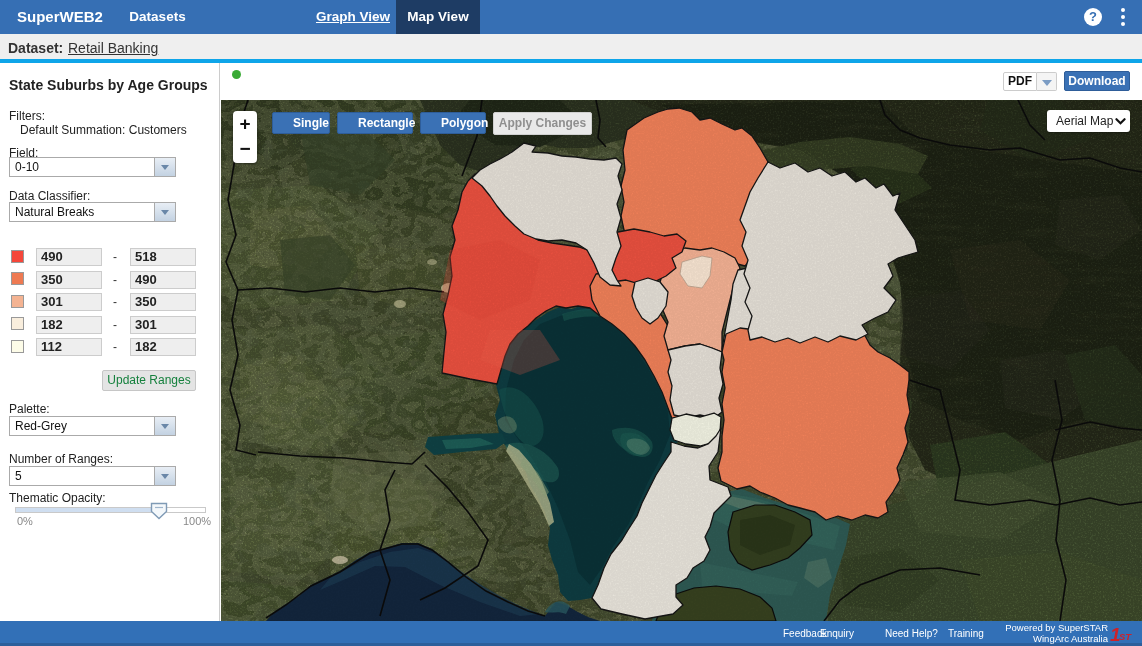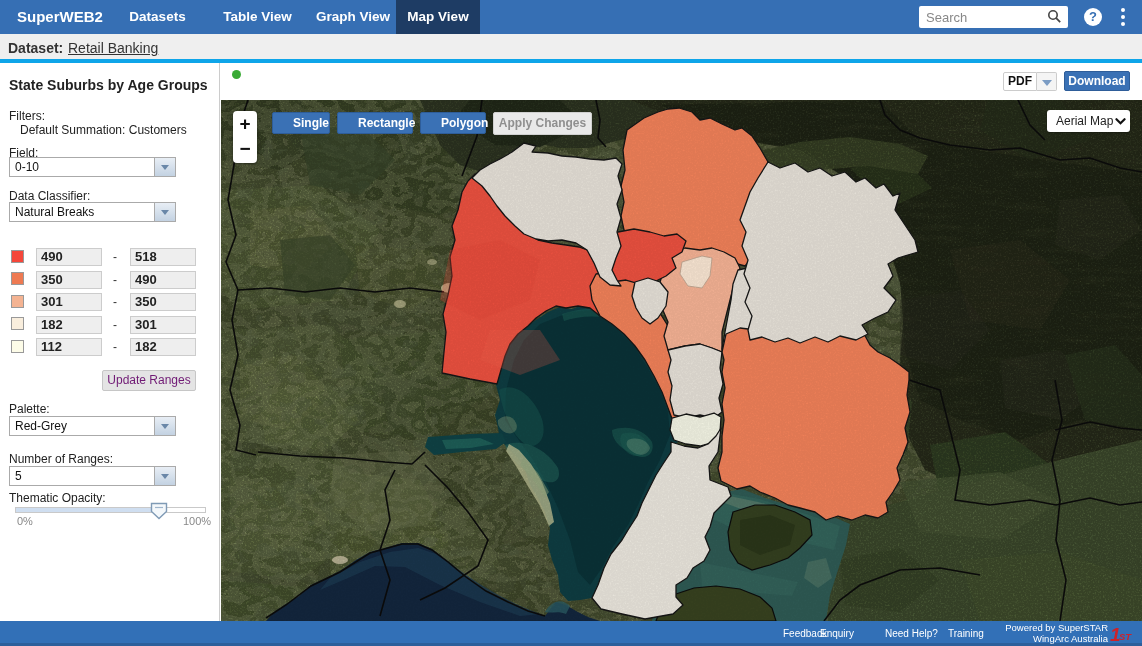--- a/index.html
+++ b/index.html
@@ -5,21 +5,21 @@
 * { margin:0; padding:0; box-sizing:border-box; }
 html,body { width:1142px; height:646px; overflow:hidden; font-family:"Liberation Sans",sans-serif; background:#fff; }
 #page { position:relative; width:1142px; height:646px; }
 
 
 #nav { position:absolute; left:0; top:0; width:1142px; height:34px; background:#366fb4; }
 #logo { position:absolute; left:17px; top:8px; color:#fff; font-size:15px; font-weight:bold; letter-spacing:0; }
 .navitem { position:absolute; top:0; height:50px; line-height:34px; color:#fff; font-size:13.5px; font-weight:bold; text-align:center; }
 #nv1 { left:110px; width:95px; }
 #nv2 { left:205px; width:105px; }
-#nv3 { left:298px; width:110px; }
+#nv3 { left:298px; width:110px;text-decoration:underline; }
 #nv4 { left:396px; width:84px; background:#1e3c64; }
 #searchbox { position:absolute; left:919px; top:6px; width:149px; height:22px; background:#fff; border-radius:2px; }
 #searchbox span.ph { position:absolute; left:7px; top:4px; font-size:13px; color:#888; }
 #helpbtn { position:absolute; left:1084px; top:8px; width:18px; height:18px; border-radius:50%; background:#fff; color:#366fb4; font-size:13px; font-weight:bold; text-align:center; line-height:18px; }
 #dots { position:absolute; left:1121px; top:8px; width:4px; height:18px; }
 #dots i { position:absolute; left:0; width:4px; height:4px; border-radius:50%; background:#fff; }
 
 
 #dsbar { position:absolute; left:0; top:34px; width:1142px; height:29px; background:#efefef; border-bottom:4px solid #0ea5e9; }
 #dsbar .lbl { position:absolute; left:8px; top:6px; font-size:14px; font-weight:bold; color:#333; }
@@ -29,21 +29,21 @@
 #side { position:absolute; left:0; top:63px; width:220px; height:558px; background:#fff; border-right:1px solid #ccc; }
 #side h1 { position:absolute; left:9px; top:14px; font-size:14px; font-weight:bold; color:#222; width:200px; }
 .slab { position:absolute; left:9px; font-size:12px; color:#222; }
 .sind { position:absolute; left:20px; font-size:12px; color:#222; }
 .sel { position:absolute; left:9px; width:167px; height:20px; background:#fff; border:1px solid #aaa; font-size:12px; color:#111; line-height:18px; padding-left:5px; }
 .sel .arr { position:absolute; right:0; top:0; width:21px; height:18px; background:linear-gradient(#e8eef5,#c3d2e2); border-left:1px solid #aaa; }
 .sel .arr:after { content:""; position:absolute; left:6px; top:7px; border-left:4px solid transparent; border-right:4px solid transparent; border-top:5px solid #6a87a8; }
 .sw { position:absolute; left:11px; width:13px; height:13px; border:1px solid #999; }
 .rin { position:absolute; width:66px; height:18px; background:#eee; border:1px solid #ccc; font-size:13px; color:#222; line-height:16px; padding-left:4px; font-weight:bold; }
 .dash { position:absolute; left:113px; font-size:12px; color:#333; }
-#updbtn { position:absolute; left:102px; top:307px; width:94px; height:21px; background:#e4e4e4; border:1px solid #c6c6c6; color:#701a75; font-size:12px; text-align:center; line-height:19px; border-radius:2px; }
+#updbtn { position:absolute; left:102px; top:307px; width:94px; height:21px; background:#e4e4e4; border:1px solid #c6c6c6; color:#15803d; font-size:12px; text-align:center; line-height:19px; border-radius:2px; }
 #slider { position:absolute; left:15px; top:444px; width:191px; height:6px; background:#fff; border:1px solid #c9c9c9; }
 #slider .fill { position:absolute; left:0; top:0; height:4px; width:143px; background:#cfdef0; }
 #shandle { position:absolute; left:150px; top:439px; width:18px; height:18px; }
 .pct { position:absolute; font-size:11px; color:#888; }
 
 
 #mtool { position:absolute; left:221px; top:63px; width:921px; height:37px; background:#fff; }
 #gdot { position:absolute; left:232px; top:70px; width:9px; height:9px; border-radius:50%; background:#3aaa35; }
 #pdfbox { position:absolute; left:1003px; top:72px; width:34px; height:19px; background:#fff; border:1px solid #ccc; font-size:12px; font-weight:bold; color:#111; text-align:center; line-height:17px; border-radius:2px 0 0 2px; }
 #pdfarr { position:absolute; left:1037px; top:72px; width:20px; height:19px; background:#f4f4f4; border:1px solid #ccc; border-left:none; border-radius:0 2px 2px 0; }
@@ -65,30 +65,22 @@
 #foot .pw { position:absolute; right:34px; top:1px; color:#fff; font-size:9.5px; text-align:right; line-height:11px; }
 #flogo { position:absolute; right:6px; top:3px; width:26px; height:19px; }
 </style>
 </head>
 <body>
 <div id="page">
 
   <div id="nav">
     <div id="logo">SuperWEB2</div>
     <div class="navitem" id="nv1">Datasets</div>
-    <div class="navitem" id="nv2">Table View</div>
     <div class="navitem" id="nv3">Graph View</div>
     <div class="navitem" id="nv4">Map View</div>
-    <div id="searchbox">
-        <span class="ph">Search</span>
-      <svg width="15" height="15" style="position:absolute;right:6px;top:3px" viewBox="0 0 15 15">
-          <circle cx="6" cy="6" r="4.2" fill="none" stroke="#444" stroke-width="1.6"></circle>
-          <line x1="9.2" y1="9.2" x2="13.2" y2="13.2" stroke="#444" stroke-width="1.8"></line>
-        </svg>
-    </div>
     <div id="helpbtn">?</div>
     <div id="dots">
         <i style="top:0"></i>
         <i style="top:7px"></i>
         <i style="top:14px"></i>
       </div>
   </div>
 
   <div id="dsbar">
       <span class="lbl">Dataset:</span>

